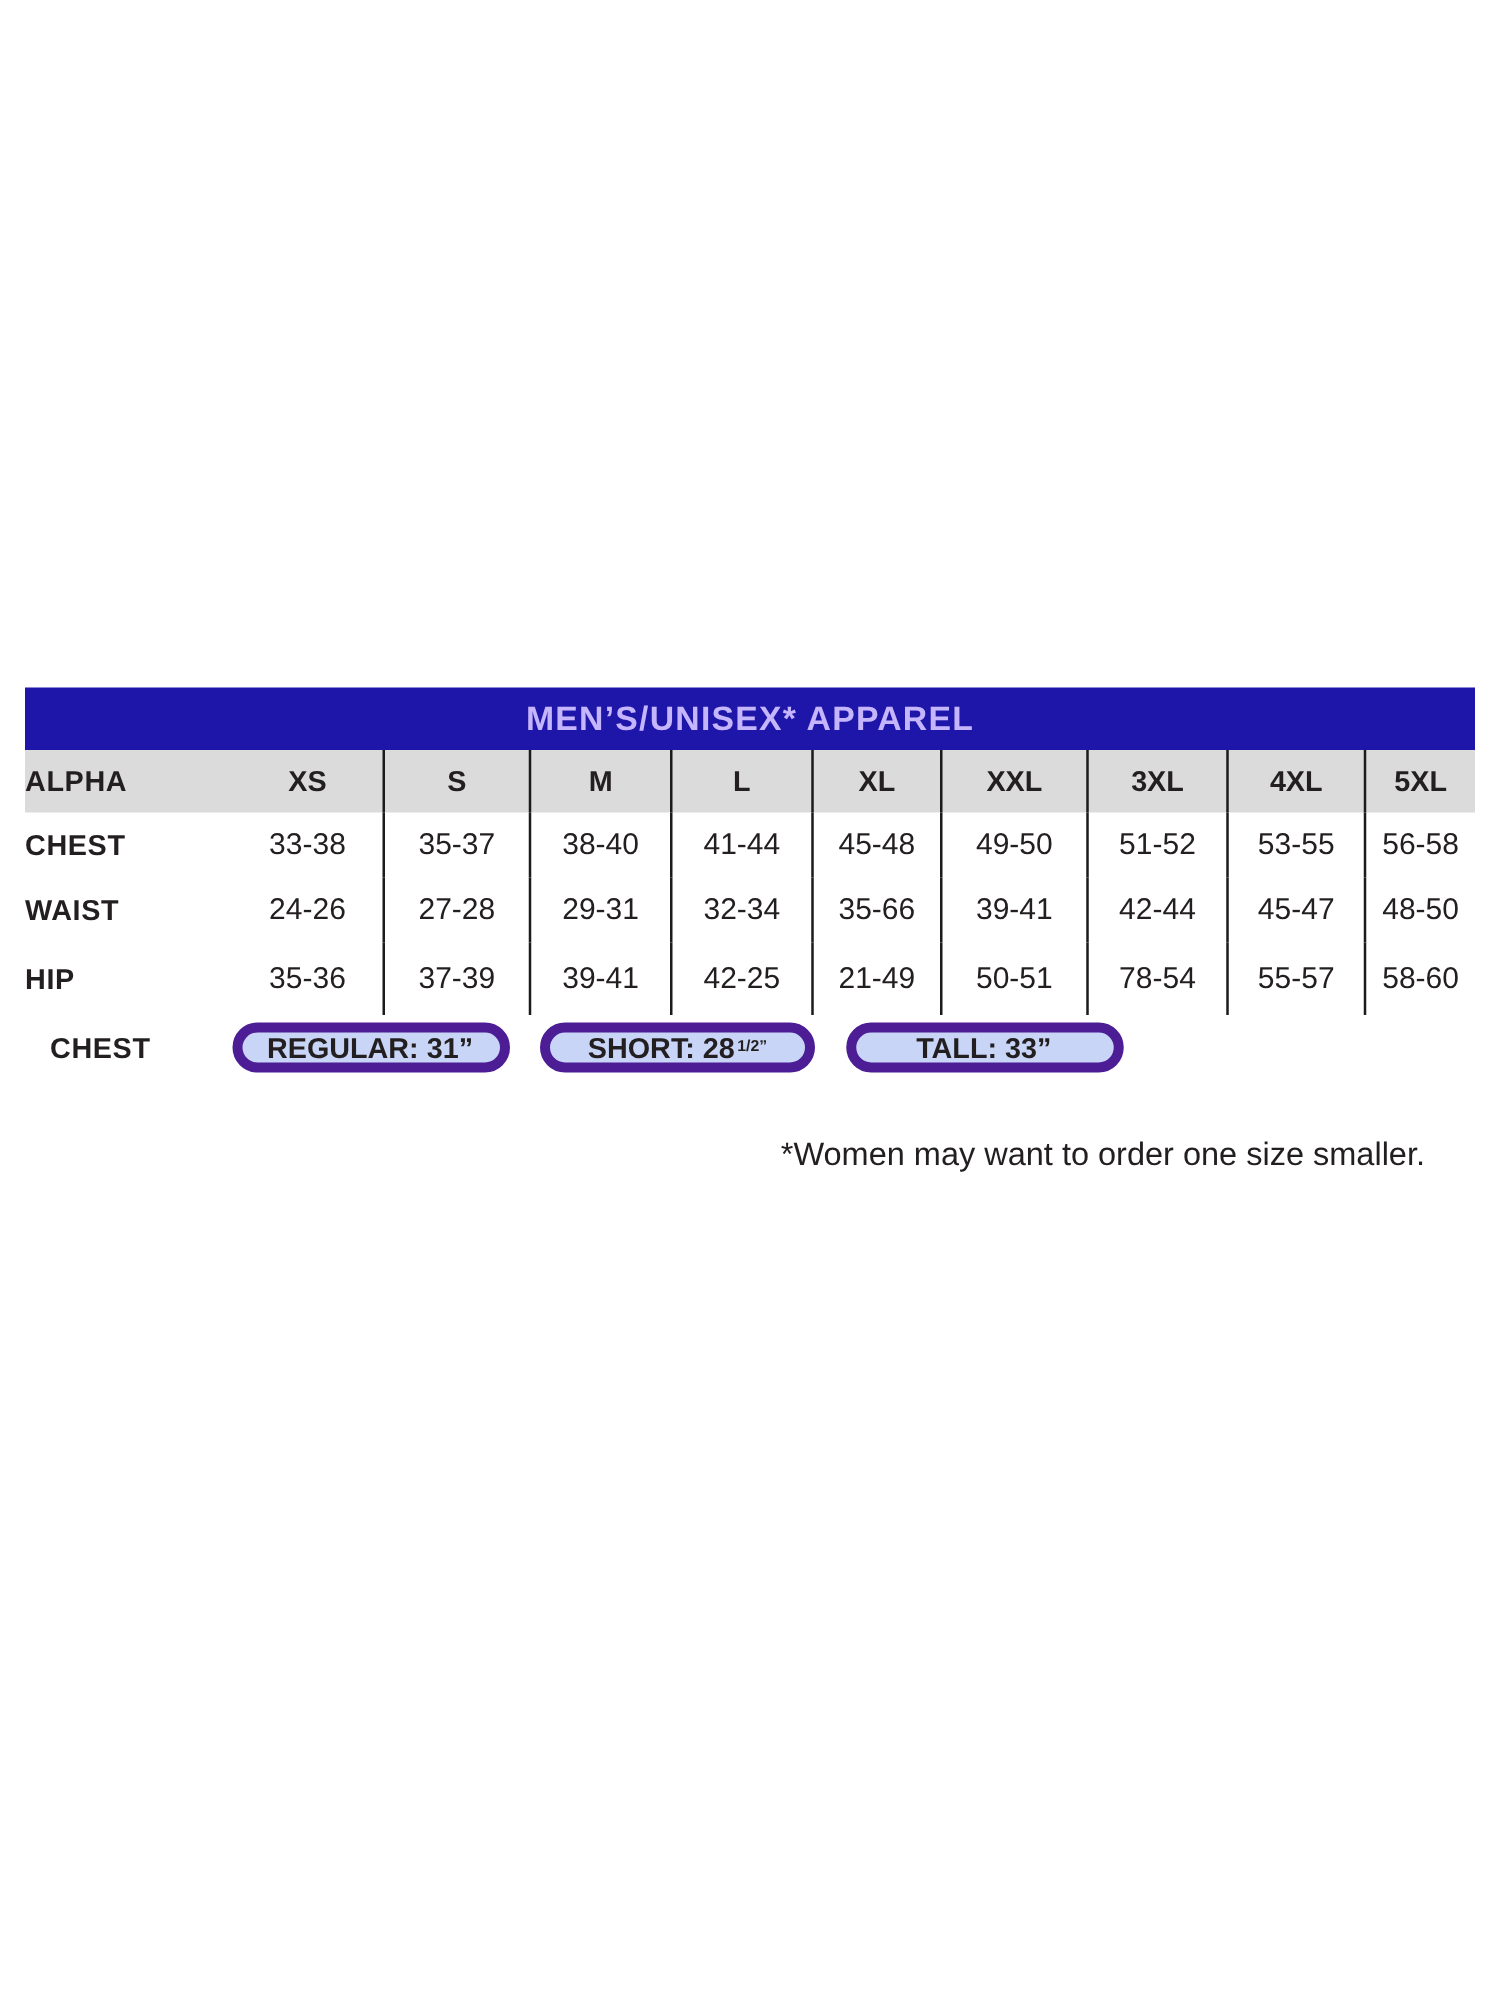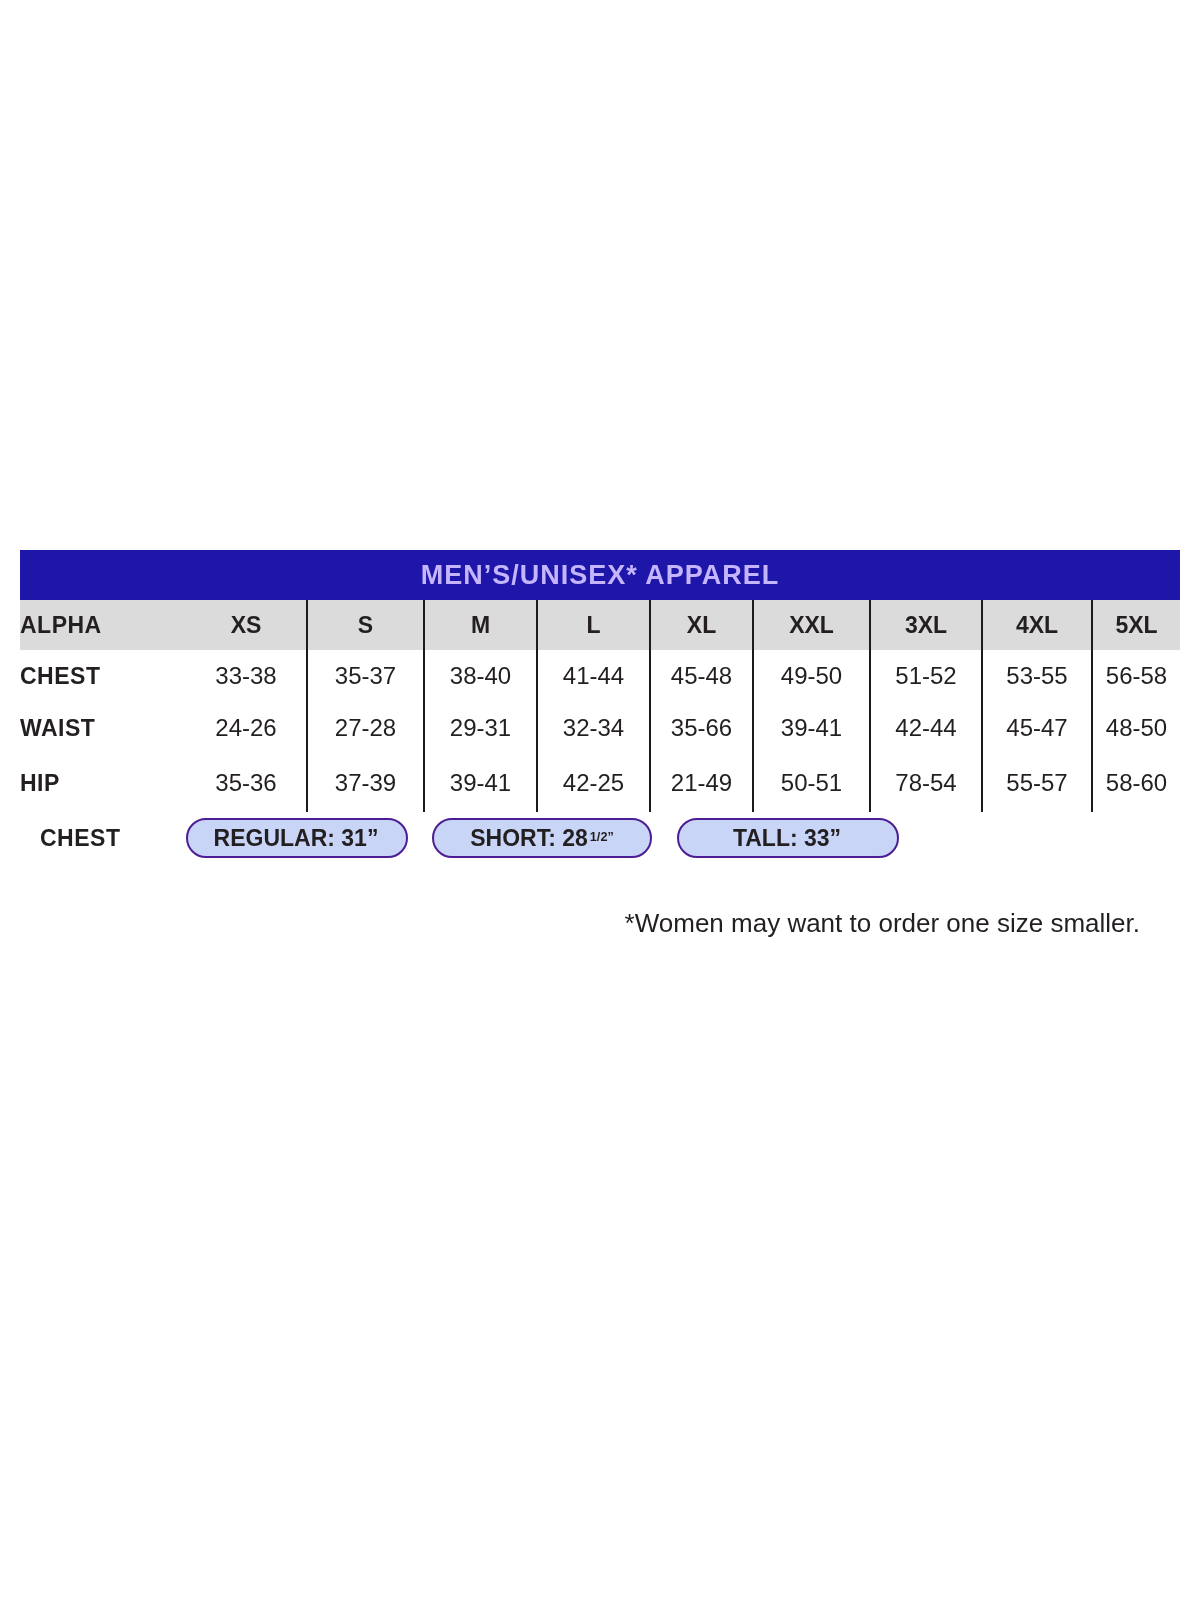--- a/index.html
+++ b/index.html
@@ -71,21 +71,21 @@
     width: 146px;
     padding-left: 20px;
     font-weight: bold;
     font-size: 23px;
     letter-spacing: 0.5px;
   }
   .pill {
     height: 40px;
     border-radius: 21px;
     background: #C8D5F7;
-    border: 2px solid #4c1d95;
+    border: 8px solid #4c1d95;
     display: flex;
     align-items: center;
     justify-content: center;
     font-weight: bold;
     font-size: 23px;
     box-sizing: border-box;
     color: #231F20;
   }
   .pill-regular { width: 222px; margin-left: 0; }
   .pill-short   { width: 220px; margin-left: 24px; }

